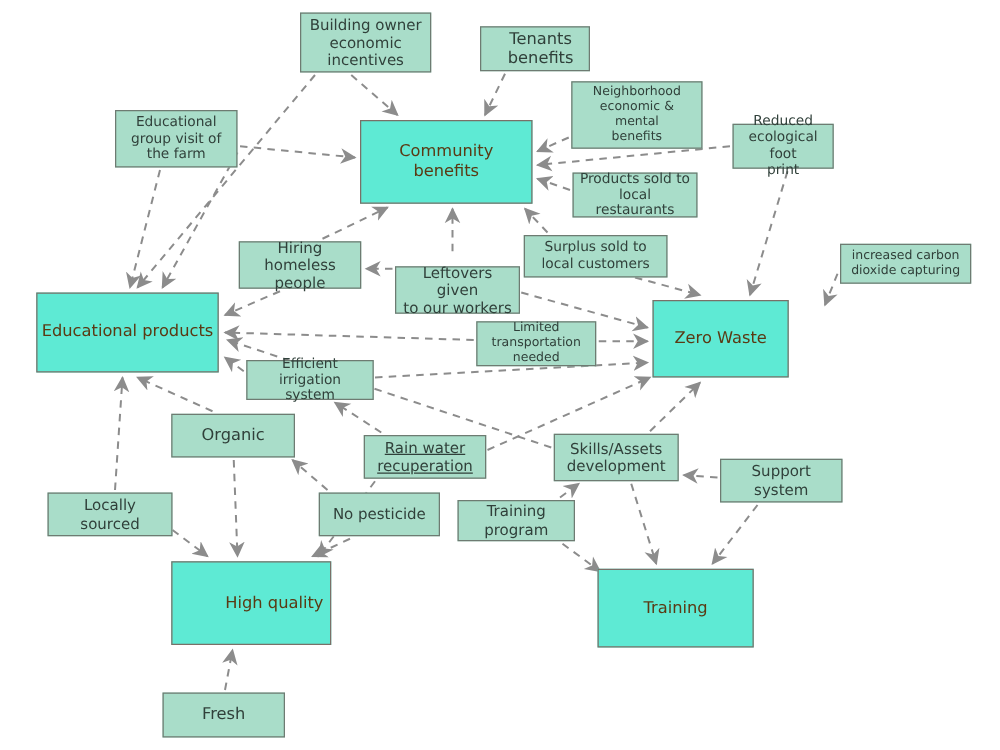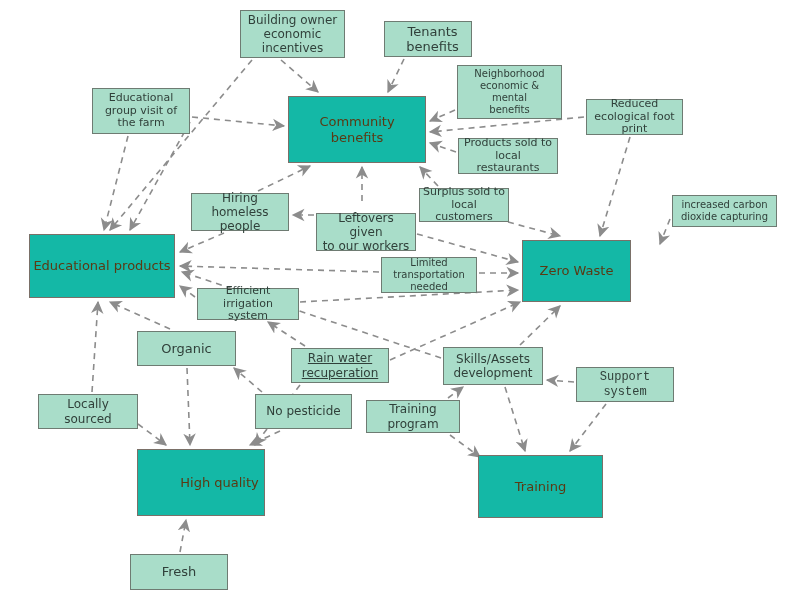--- a/index.html
+++ b/index.html
@@ -28,21 +28,21 @@
     padding:0 3px;
     box-sizing:border-box;
     white-space:pre-line;
   }
   .green{
     background:#a9ddc9;
     color:#30403a;
     border-color:#6e7b72;
   }
   .orange{
-    background:#14b8a6;
+    background:#5eead4;
     color:#5a3a14;
     border:1.5px solid #7a7068;
   }
 </style>
 </head>
 <body>
 
 <div id="canvas">
   <svg id="edges" viewBox="0 0 800 600">
     <defs>
@@ -100,21 +100,21 @@
       </div>
       <div class="node green" style="left: 384px; top: 21px; width: 88px; height: 36px;">
         <span class="lbl" style="font-size: 13px; padding-left: 12px;">Tenants
 benefits</span>
       </div>
       <div class="node green" style="left: 457px; top: 65px; width: 105px; height: 54px;">
         <span class="lbl" style="font-size: 10px;">Neighborhood
 economic &amp; mental
 benefits</span>
       </div>
-      <div class="node green" style="left: 586px; top: 99px; width: 97px; height: 36px;">
+      <div class="node green" style="left: 586px; top: 99px; width: 81px; height: 36px;">
         <span class="lbl" style="font-size: 11px;">Reduced
 ecological foot
 print</span>
       </div>
       <div class="node green" style="left: 92px; top: 88px; width: 98px; height: 46px;">
         <span class="lbl" style="font-size: 11px;">Educational
 group visit of
 the farm</span>
       </div>
       <div class="node orange" style="left: 288px; top: 96px; width: 138px; height: 67px;">
@@ -126,21 +126,21 @@
 restaurants</span>
       </div>
       <div class="node green" style="left: 191px; top: 193px; width: 98px; height: 38px;">
         <span class="lbl" style="font-size: 12px;">Hiring homeless
 people</span>
       </div>
       <div class="node green" style="left: 316px; top: 203px; width: 100px; height: 38px; margin-top: 10px;">
         <span class="lbl" style="font-size: 12px;">Leftovers given
 to our workers</span>
       </div>
-      <div class="node green" style="left: 419px; top: 188px; width: 90px; height: 34px;">
+      <div class="node green" style="left: 419px; top: 188px; width: 115px; height: 34px;">
         <span class="lbl" style="font-size: 11px;">Surplus sold to
 local customers</span>
       </div>
       <div class="node green" style="left: 672px; top: 195px; width: 105px; height: 32px;">
         <span class="lbl" style="font-size: 10px;">increased carbon
 dioxide capturing</span>
       </div>
       <div class="node orange" style="left: 29px; top: 234px; width: 146px; height: 64px;">
         <span class="lbl" style="font-size: 13px;">Educational products</span>
       </div>
@@ -161,21 +161,21 @@
       </div>
       <div class="node green" style="left: 291px; top: 348px; width: 98px; height: 35px;">
         <span class="lbl" style="font-size: 12px; text-decoration: underline;">Rain water
 recuperation</span>
       </div>
       <div class="node green" style="left: 443px; top: 347px; width: 100px; height: 38px;">
         <span class="lbl" style="font-size: 12px;">Skills/Assets
 development</span>
       </div>
       <div class="node green" style="left: 576px; top: 367px; width: 98px; height: 35px;">
-        <span class="lbl" style="font-size: 12px; font-family: Liberation Mono, monospace;">Support system</span>
+        <span class="lbl" style="font-size: 12px;">Support system</span>
       </div>
       <div class="node green" style="left: 38px; top: 394px; width: 100px; height: 35px;">
         <span class="lbl" style="font-size: 12px;">Locally sourced</span>
       </div>
       <div class="node green" style="left: 255px; top: 394px; width: 97px; height: 35px;">
         <span class="lbl" style="font-size: 12px;">No pesticide</span>
       </div>
       <div class="node green" style="left: 366px; top: 400px; width: 94px; height: 33px;">
         <span class="lbl" style="font-size: 12px;">Training
 program</span>

